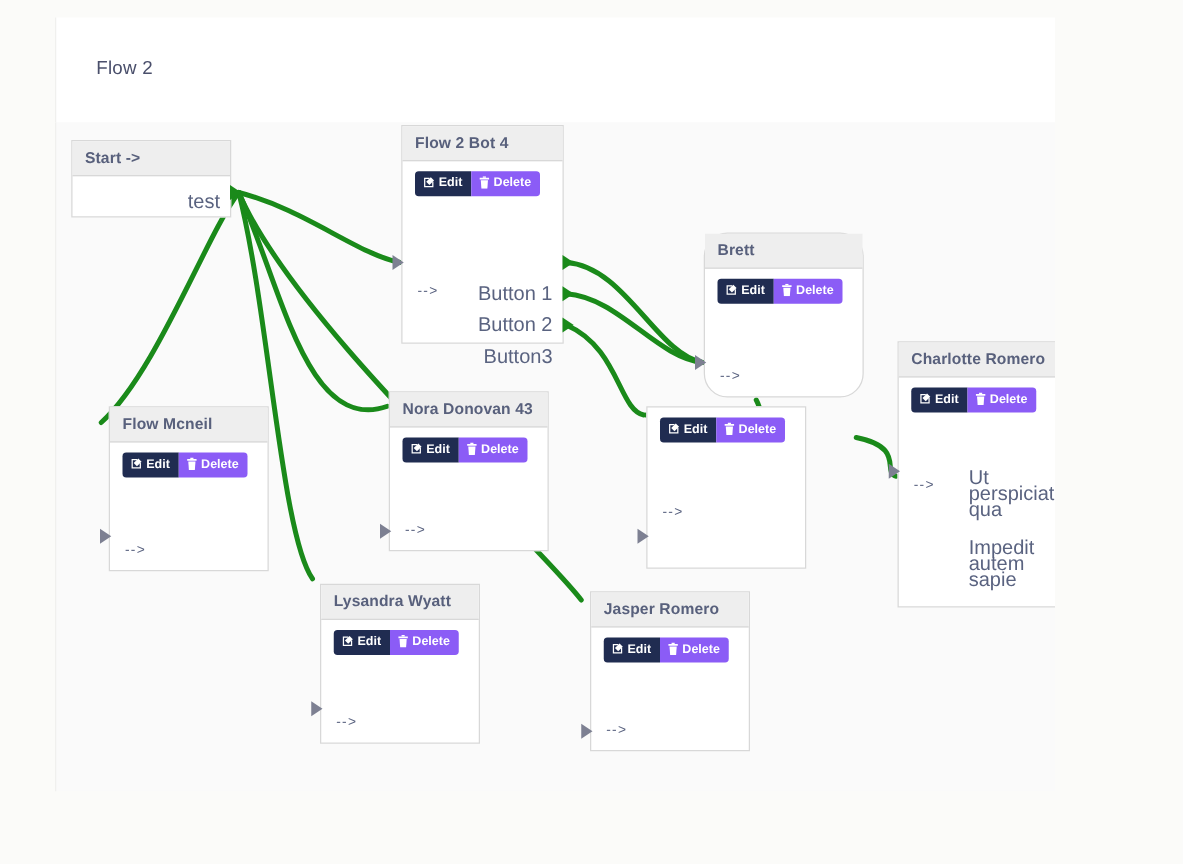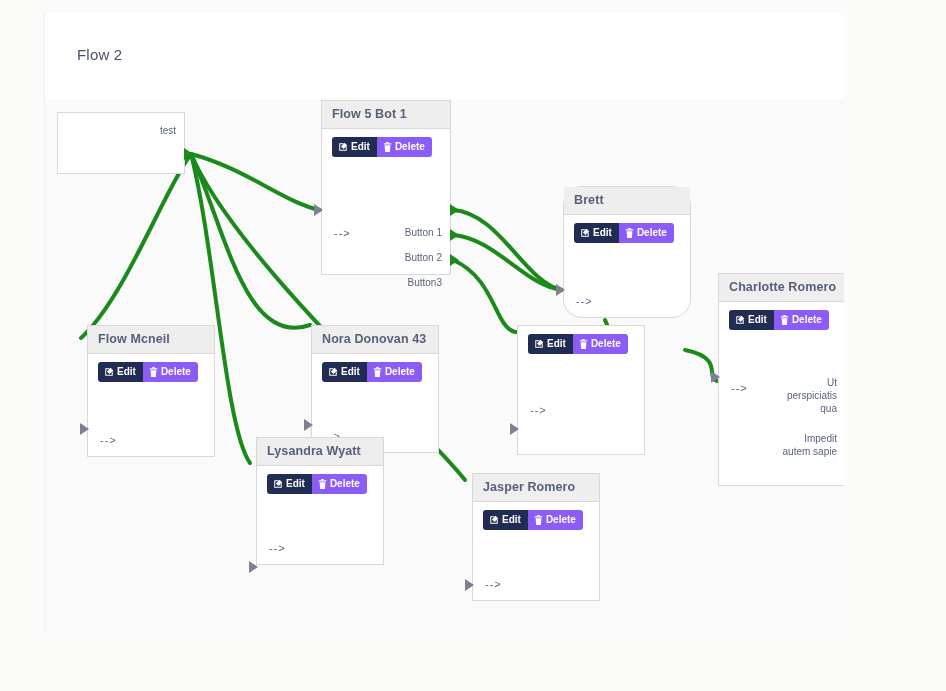--- a/index.html
+++ b/index.html
@@ -75,23 +75,23 @@
   .port-in {
     position: absolute;
     font-size: 11px;
     color: #5a6380;
     letter-spacing: 1px;
     white-space: nowrap;
   }
   .port-out {
     position: absolute;
     right: 8px;
-    font-size: 10px;
+    font-size: 16px;
     color: #5a6380;
-    text-align: right;
+    text-align: left;
     white-space: nowrap;
   }
   .port-out.wrap { white-space: normal; width: 62px; line-height: 13px; }
 
   .port-marker { position: absolute; width: 0; height: 0; z-index: 4; }
   .marker-in {
     border-top: 6px solid transparent;
     border-bottom: 6px solid transparent;
     border-left: 9px solid #7d8092;
   }
@@ -131,28 +131,29 @@
 
         <path d="M408,162 C450,180 450,230 470,234"></path>
 
         <path d="M560,222 C575,250 530,250 472,234"></path>
 
         <path d="M640,252 C680,260 660,280 672,283"></path>
       </g>
     </svg>
 
     <div class="node" style="left:12px; top:14px; width:128px; height:62px;">
+      <div class="node-header">Start -&gt;</div>
       <div class="node-body" style="height:32px;">
         <div class="port-out" style="top:12px;">test</div>
       </div>
     </div>
     <div class="port-marker marker-out" style="left:139px; top:50px;"></div>
 
     <div class="node" style="left:276px; top:2px; width:130px; height:175px;">
-      <div class="node-header">Flow 5 Bot 1</div>
+      <div class="node-header">Flow 2 Bot 4</div>
       <div class="node-body" style="height:148px;">
         <div class="btn-row">
           <button class="btn btn-edit">
             <svg width="10" height="10" viewBox="0 0 16 16">
               <path fill="#ffffff" d="M2 2h7v1.6H3.6v8.8h8.8V7H14v7H2z"></path>
               <path fill="#ffffff" d="M10.6 1.2 14.8 5.4 8.9 11.3 4.7 7.1z"></path>
             </svg><span>Edit</span>
           </button><button class="btn btn-delete">
             <svg width="9" height="10" viewBox="0 0 14 16">
               <path fill="#ffffff" d="M1 2h12v2H1z"></path>
@@ -233,21 +234,21 @@
               <path fill="#ffffff" d="M5 0h4v2H5z"></path>
               <path fill="#ffffff" d="M2.4 5h9.2l-.8 11H3.2z"></path>
             </svg><span>Delete</span>
           </button>
         </div>
         <div class="port-in" style="left:12px; top:80px;">--&gt;</div>
       </div>
     </div>
     <div class="port-marker marker-in" style="left:35px; top:325px;"></div>
 
-    <div class="node" style="left:266px; top:215px; width:128px; height:128px;margin-top:12px;">
+    <div class="node" style="left:266px; top:215px; width:128px; height:128px;">
       <div class="node-header">Nora Donovan 43</div>
       <div class="node-body" style="height:101px;">
         <div class="btn-row">
           <button class="btn btn-edit">
             <svg width="10" height="10" viewBox="0 0 16 16">
               <path fill="#ffffff" d="M2 2h7v1.6H3.6v8.8h8.8V7H14v7H2z"></path>
               <path fill="#ffffff" d="M10.6 1.2 14.8 5.4 8.9 11.3 4.7 7.1z"></path>
             </svg><span>Edit</span>
           </button><button class="btn btn-delete">
             <svg width="9" height="10" viewBox="0 0 14 16">
@@ -276,21 +277,21 @@
               <path fill="#ffffff" d="M5 0h4v2H5z"></path>
               <path fill="#ffffff" d="M2.4 5h9.2l-.8 11H3.2z"></path>
             </svg><span>Delete</span>
           </button>
         </div>
         <div class="port-in" style="left:12px; top:78px;">--&gt;</div>
       </div>
     </div>
     <div class="port-marker marker-in" style="left:465px; top:325px;"></div>
 
-    <div class="node" style="left:211px; top:339px; width:128px; height:128px;">
+    <div class="node" style="left:211px; top:369px; width:128px; height:128px;">
       <div class="node-header">Lysandra Wyatt</div>
       <div class="node-body" style="height:101px;">
         <div class="btn-row">
           <button class="btn btn-edit">
             <svg width="10" height="10" viewBox="0 0 16 16">
               <path fill="#ffffff" d="M2 2h7v1.6H3.6v8.8h8.8V7H14v7H2z"></path>
               <path fill="#ffffff" d="M10.6 1.2 14.8 5.4 8.9 11.3 4.7 7.1z"></path>
             </svg><span>Edit</span>
           </button><button class="btn btn-delete">
             <svg width="9" height="10" viewBox="0 0 14 16">

